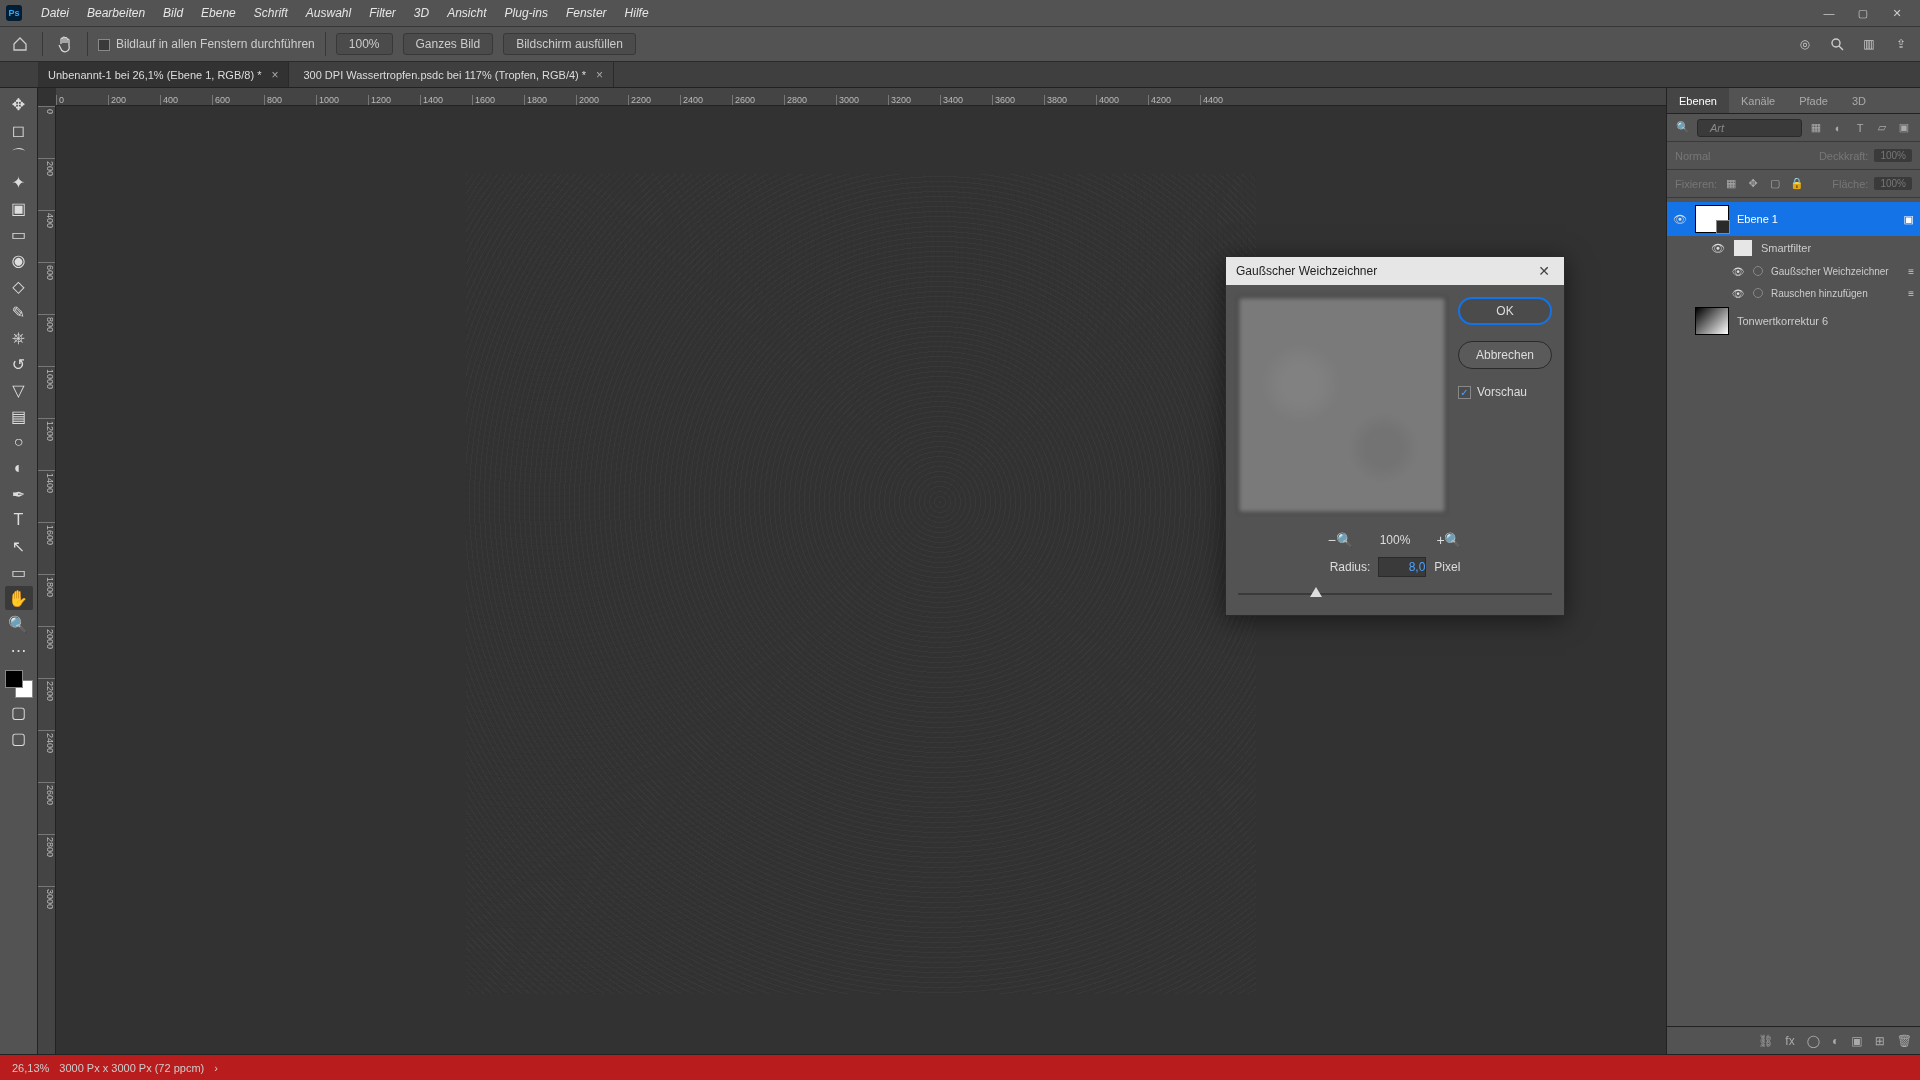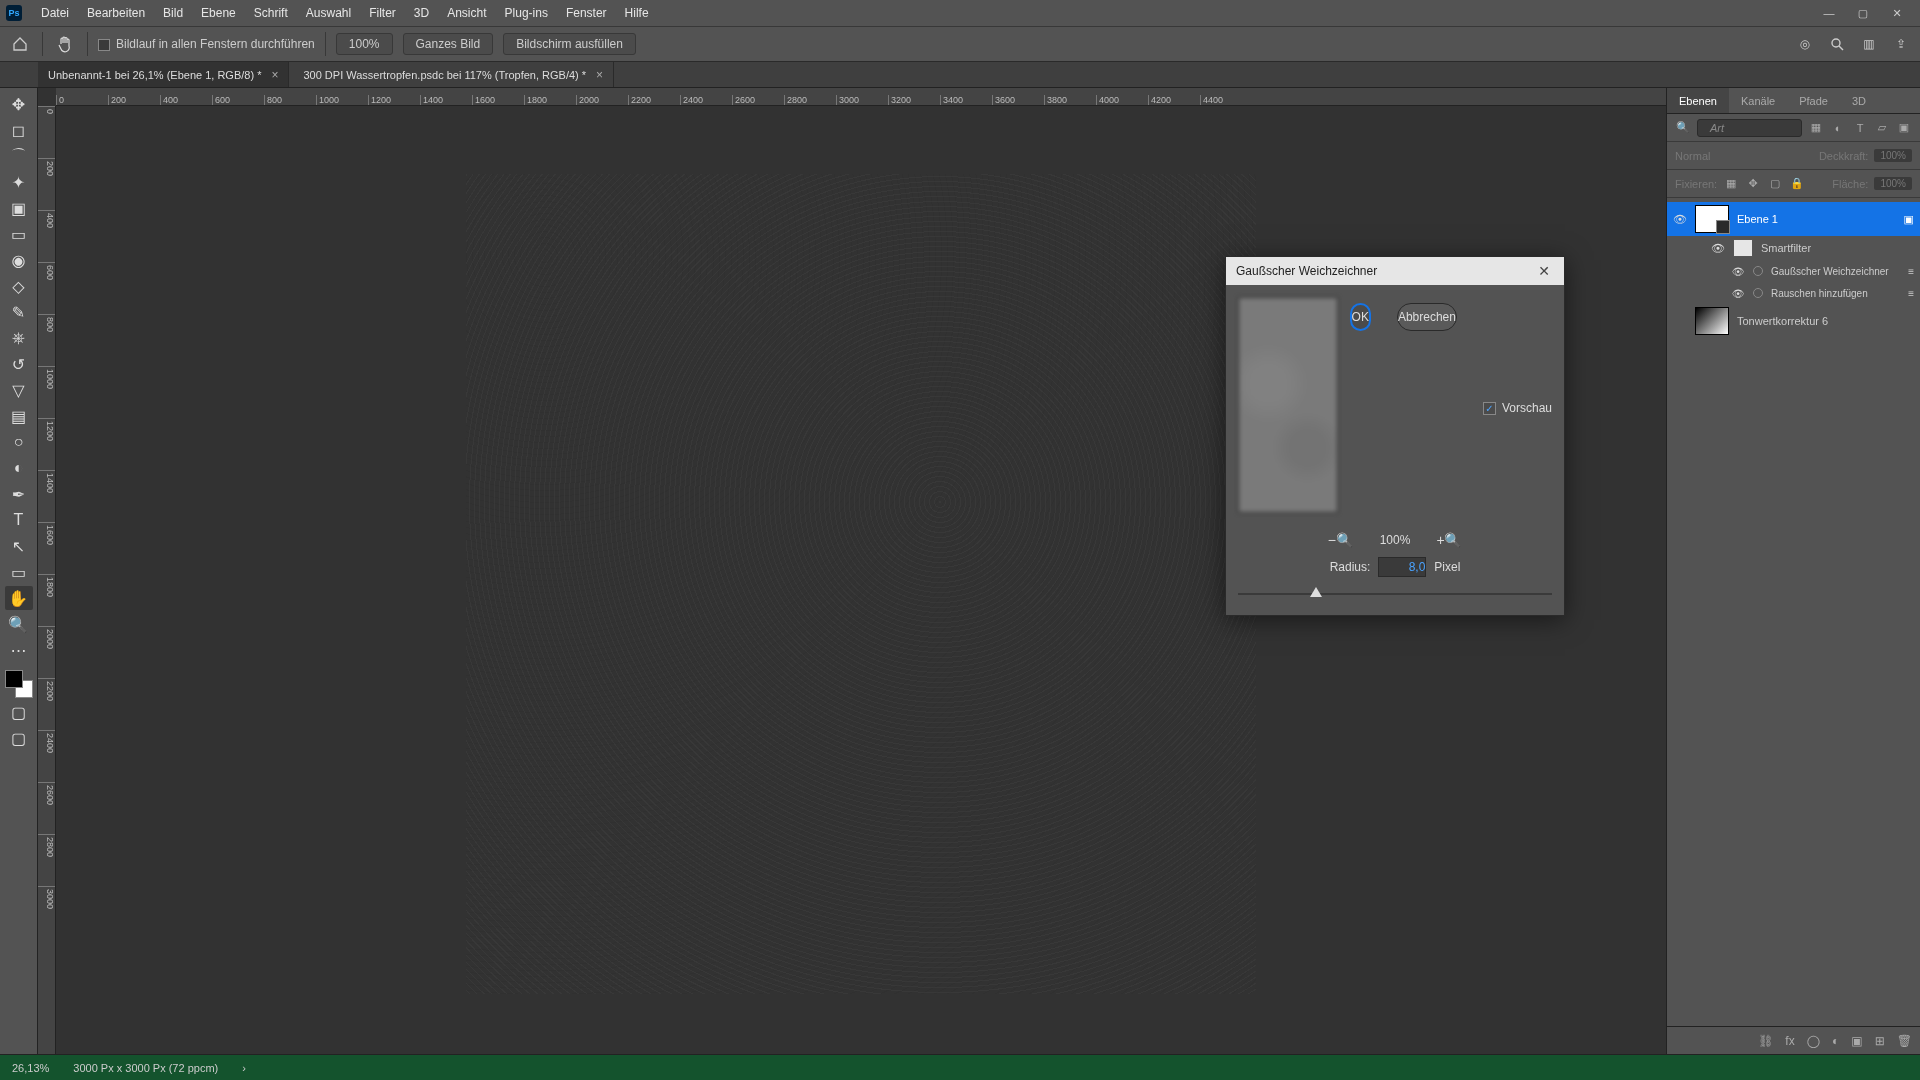--- a/index.html
+++ b/index.html
@@ -82,52 +82,52 @@
 .layer .sm-ico { width: 20px; height: 18px; background: #e6e6e6; border: 1px solid #555; flex-shrink: 0; }
 .layer .txt { flex: 1; white-space: nowrap; overflow: hidden; text-overflow: ellipsis; }
 .layer .fx-ico { font-size: 10px; color: #ccc; }
 .layer .dot { width: 10px; height: 10px; border: 1px solid #888; border-radius: 50%; }
 .thumb.curves { background: linear-gradient(135deg, #000 0%, #fff 100%); }
 .thumb.img { background: linear-gradient(to bottom, #4a6 0 30%, #963 30% 70%, #753 70% 100%); }
 
 .panel-foot { height: 28px; border-top: 1px solid #222; display: flex; align-items: center; justify-content: flex-end; padding: 0 8px; gap: 12px; color: #aaa; font-size: 12px; }
 
 
-.statusbar { position: absolute; left: 0; right: 0; bottom: 0; height: 26px; background: #14532d; border-top: 1px solid #222; display: flex; align-items: center; padding: 0 12px; gap: 24px; color: #ccc; font-size: 11px; }
+.statusbar { position: absolute; left: 0; right: 0; bottom: 0; height: 26px; background: #b91c1c; border-top: 1px solid #222; display: flex; align-items: center; padding: 0 12px; gap: 10px; color: #ccc; font-size: 11px; }
 
 
 .dialog { position: absolute; top: 256px; left: 1225px; width: 340px; background: #535353; border: 1px solid #2a2a2a; box-shadow: 0 4px 24px rgba(0,0,0,.5); font-size: 12px; color: #ddd; }
 .dialog .titlebar { height: 28px; background: #e6e6e6; color: #222; display: flex; align-items: center; padding: 0 10px; font-size: 12px; }
 .dialog .titlebar .spacer { flex: 1; }
 .dialog .titlebar .close { color: #444; font-size: 14px; padding: 0 4px; }
 .dialog .body { padding: 12px; display: flex; gap: 12px; }
 .dialog .preview { width: 208px; height: 216px; background: #7a7a7a; border: 1px solid #2a2a2a; position: relative; filter: blur(2px); }
 .dialog .preview::after{ content:""; position:absolute; inset:0; background:
   radial-gradient(circle at 30% 40%, rgba(255,255,255,.05) 0 20px, transparent 40px),
   radial-gradient(circle at 70% 70%, rgba(0,0,0,.06) 0 18px, transparent 36px); }
-.dialog .side { display: flex; flex-direction: row; gap: 26px; flex:1;margin-top:6px; }
+.dialog .side { display: flex; flex-direction: column; gap: 16px; flex:1; }
 .dialog .btn { height: 28px; border: 1px solid #2a2a2a; border-radius: 14px; background: #5a5a5a; display: flex; align-items: center; justify-content: center; }
 .dialog .btn.primary { border: 2px solid #1473e6; background: #4b4b4b; }
 .dialog .chk { display: flex; align-items: center; gap: 6px; }
 .dialog .chk .box { width: 13px; height: 13px; background: #4b4b4b; border: 1px solid #888; display: flex; align-items: center; justify-content: center; color: #4aa3ff; font-size: 10px; }
 .dialog .zoomrow { display: flex; align-items: center; justify-content: center; gap: 30px; padding: 6px 0 8px; }
 .dialog .zoom-ico { width: 18px; height: 18px; display: flex; align-items: center; justify-content: center; color: #ddd; font-size: 14px; }
 .dialog .radrow { display: flex; align-items: center; justify-content: center; gap: 8px; padding: 0 12px 6px; }
 .dialog .radrow input { width: 48px; height: 20px; background: #3a3a3a; border: 1px solid #2a2a2a; color: #4aa3ff; text-align: right; font-size: 12px; }
 .dialog .slider { height: 22px; position: relative; margin: 0 12px 10px; }
 .dialog .slider .track { position: absolute; top: 10px; left: 0; right: 0; height: 2px; background: #3a3a3a; }
 .dialog .slider .thumb { position: absolute; top: 4px; left: 72px; width: 0; height: 0; border-left: 6px solid transparent; border-right: 6px solid transparent; border-bottom: 10px solid #ddd; }
 svg { display: block; }
 </style>
 </head>
 <body>
 
 <div class="menubar">
   <div class="ps-logo">Ps</div>
-  <div id="menu-items" style="display: flex;">
+  <div id="menu-items" style="display: flex; font-style: italic;">
       <div class="menu-item">Datei</div>
       <div class="menu-item">Bearbeiten</div>
       <div class="menu-item">Bild</div>
       <div class="menu-item">Ebene</div>
       <div class="menu-item">Schrift</div>
       <div class="menu-item">Auswahl</div>
       <div class="menu-item">Filter</div>
       <div class="menu-item">3D</div>
       <div class="menu-item">Ansicht</div>
       <div class="menu-item">Plug-ins</div>

